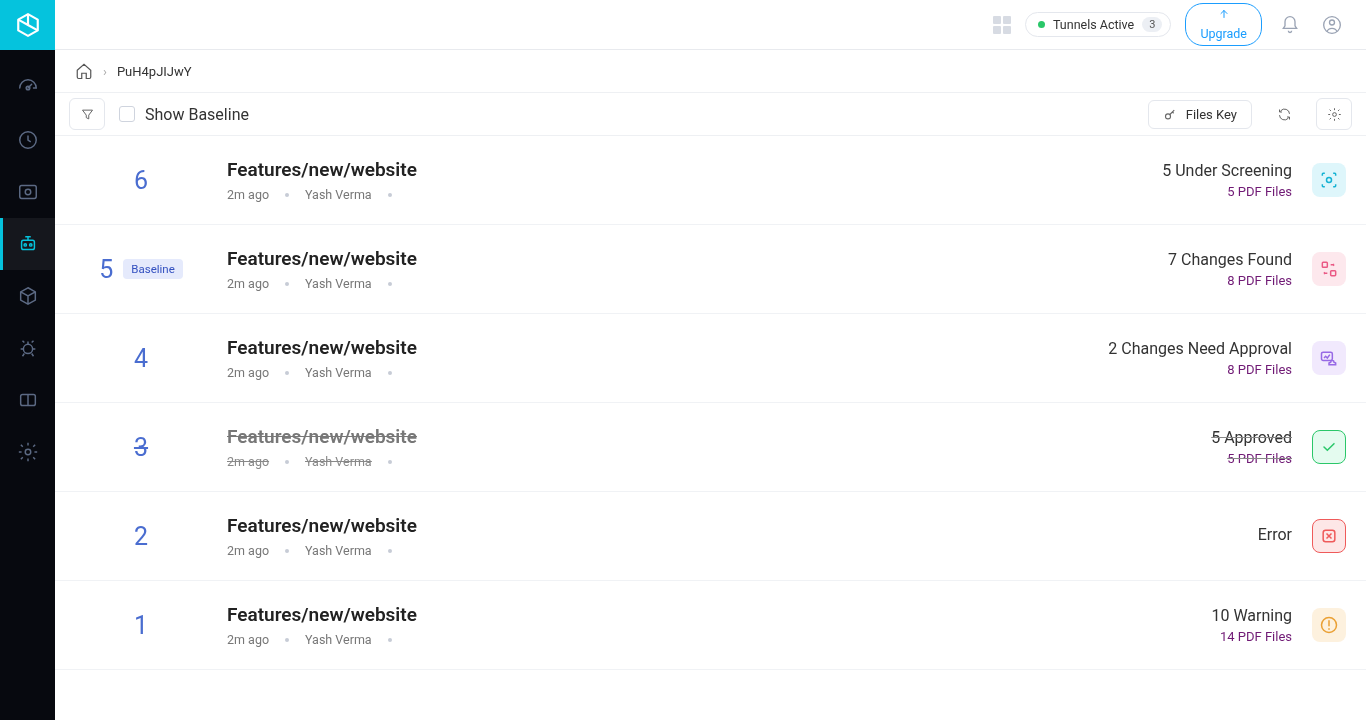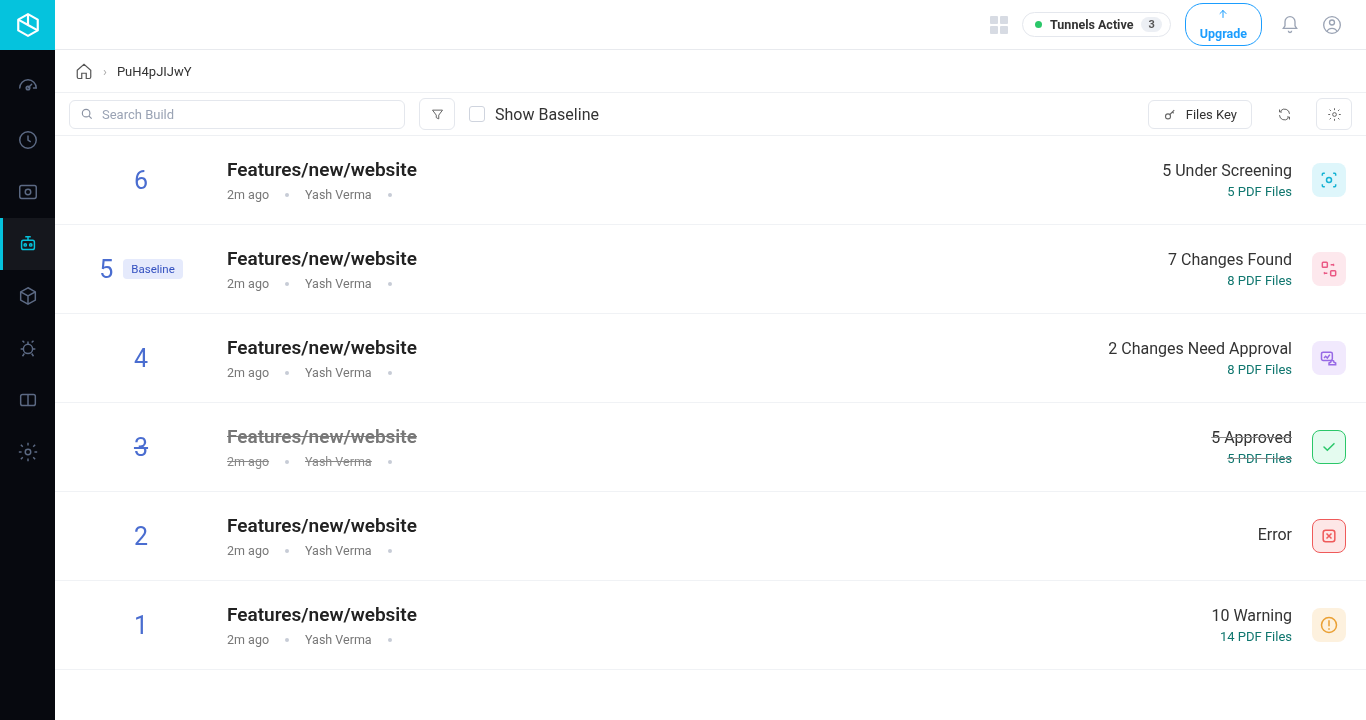--- a/index.html
+++ b/index.html
@@ -11,21 +11,21 @@
     .logo svg { width:26px; height:26px; }
     .nav { padding-top:12px; display:flex; flex-direction:column; align-items:center; gap:0; }
     .nav-item { width:55px; height:52px; display:flex; align-items:center; justify-content:center; cursor:pointer; position:relative; }
     .nav-item.active { background:rgba(255,255,255,0.06); }
     .nav-item.active::before { content:''; position:absolute; left:0; top:0; bottom:0; width:3px; background:#05c3dd; }
     .nav-item svg { width:22px; height:22px; stroke:#5c6a84; fill:none; stroke-width:1.6; }
     .nav-item.active svg { stroke:#05c3dd; }
 
     
     .main { flex:1; display:flex; flex-direction:column; }
-    .header { height:50px; border-bottom:1px solid #e8eaee; display:flex; align-items:center; justify-content:flex-end; padding:0 20px; gap:14px;font-weight:bold; }
+    .header { height:50px; border-bottom:1px solid #e8eaee; display:flex; align-items:center; justify-content:flex-end; padding:0 20px; gap:14px; }
     .apps-icon { display:grid; grid-template-columns:8px 8px; grid-template-rows:8px 8px; gap:2px; cursor:pointer; }
     .apps-icon span { background:#d7dbe3; border-radius:1px; }
     .pill { display:flex; align-items:center; gap:8px; border:1px solid #e4e7ed; border-radius:18px; padding:4px 8px 4px 12px; font-size:12.5px; color:#333; }
     .dot-green { width:7px; height:7px; border-radius:50%; background:#2ac769; }
     .badge { background:#eceff4; color:#555; border-radius:10px; padding:1px 7px; font-size:11px; }
     .upgrade { display:flex; align-items:center; gap:6px; border:1.3px solid #1b9dfe; color:#1b9dfe; border-radius:18px; padding:4px 14px; font-size:12.5px; cursor:pointer;flex-direction:column; }
     .icon-btn { width:28px; height:28px; display:flex; align-items:center; justify-content:center; cursor:pointer; }
     .icon-btn svg { width:20px; height:20px; stroke:#9aa3b4; fill:none; stroke-width:1.6; }
 
     
@@ -52,21 +52,21 @@
     .build-row { display:flex; align-items:center; padding:22px 20px 22px 0; border-bottom:1px solid #f0f2f5; cursor:pointer; }
     .build-num-col { width:172px; display:flex; align-items:center; justify-content:center; gap:10px; }
     .build-num { font-size:25px; color:#4a6dd0; font-weight:400; }
     .baseline-tag { background:#e5eafc; color:#3451c0; font-size:11.5px; border-radius:4px; padding:3px 8px; }
     .build-info { flex:1; }
     .build-title { font-size:19px; font-weight:600; color:#222; margin-bottom:6px; }
     .build-meta { font-size:12.5px; color:#777; display:flex; align-items:center; gap:16px; }
     .dot { width:4px; height:4px; border-radius:50%; background:#c7ccd6; display:inline-block; }
     .build-status { text-align:right; margin-right:20px; }
     .build-status-line1 { font-size:16px; color:#333; margin-bottom:4px; }
-    .build-status-line2 { font-size:13px; color:#0f766e; }
+    .build-status-line2 { font-size:13px; color:#701a75; }
     .build-icon { width:34px; height:34px; border-radius:8px; display:flex; align-items:center; justify-content:center; }
     .build-icon svg { width:20px; height:20px; fill:none; stroke-width:1.8; }
     .ic-screening { background:#def6fb; } .ic-screening svg { stroke:#14b2d3; }
     .ic-changes { background:#fde8ed; } .ic-changes svg { stroke:#ea5985; }
     .ic-approval { background:#f1e9fd; } .ic-approval svg { stroke:#9769e5; }
     .ic-approved { background:#e4fbef; border:1.5px solid #2ac769; } .ic-approved svg { stroke:#2ac769; }
     .ic-error { background:#fde7e7; border:1.5px solid #ef5a5a; } .ic-error svg { stroke:#ef5a5a; }
     .ic-warning { background:#fdf1de; } .ic-warning svg { stroke:#eaa034; }
     .struck, .struck .build-title, .struck .build-meta { text-decoration:line-through; color:#888; }
     .struck .build-title { color:#777; }
@@ -171,27 +171,20 @@
 
   <div class="breadcrumb">
     <svg viewBox="0 0 24 24">
         <path d="M3 11l9-8 9 8v9a2 2 0 01-2 2h-4v-7h-6v7H5a2 2 0 01-2-2v-9z"></path>
       </svg>
     <span class="chev">›</span>
     <span>PuH4pJIJwY</span>
   </div>
 
   <div class="toolbar">
-    <div class="search">
-      <svg viewBox="0 0 24 24">
-          <circle cx="10.5" cy="10.5" r="6.5"></circle>
-          <path d="M20 20l-4.5-4.5"></path>
-        </svg>
-      <input type="text" placeholder="Search Build" style="">
-    </div>
     <div class="sq-btn">
         <svg viewBox="0 0 24 24">
           <path d="M4 5h16l-6 8v6l-4-2v-4L4 5z"></path>
         </svg>
       </div>
     <label class="show-baseline">
       <span class="checkbox"></span>
       <span>Show Baseline</span>
     </label>
     <div class="spacer"></div>

